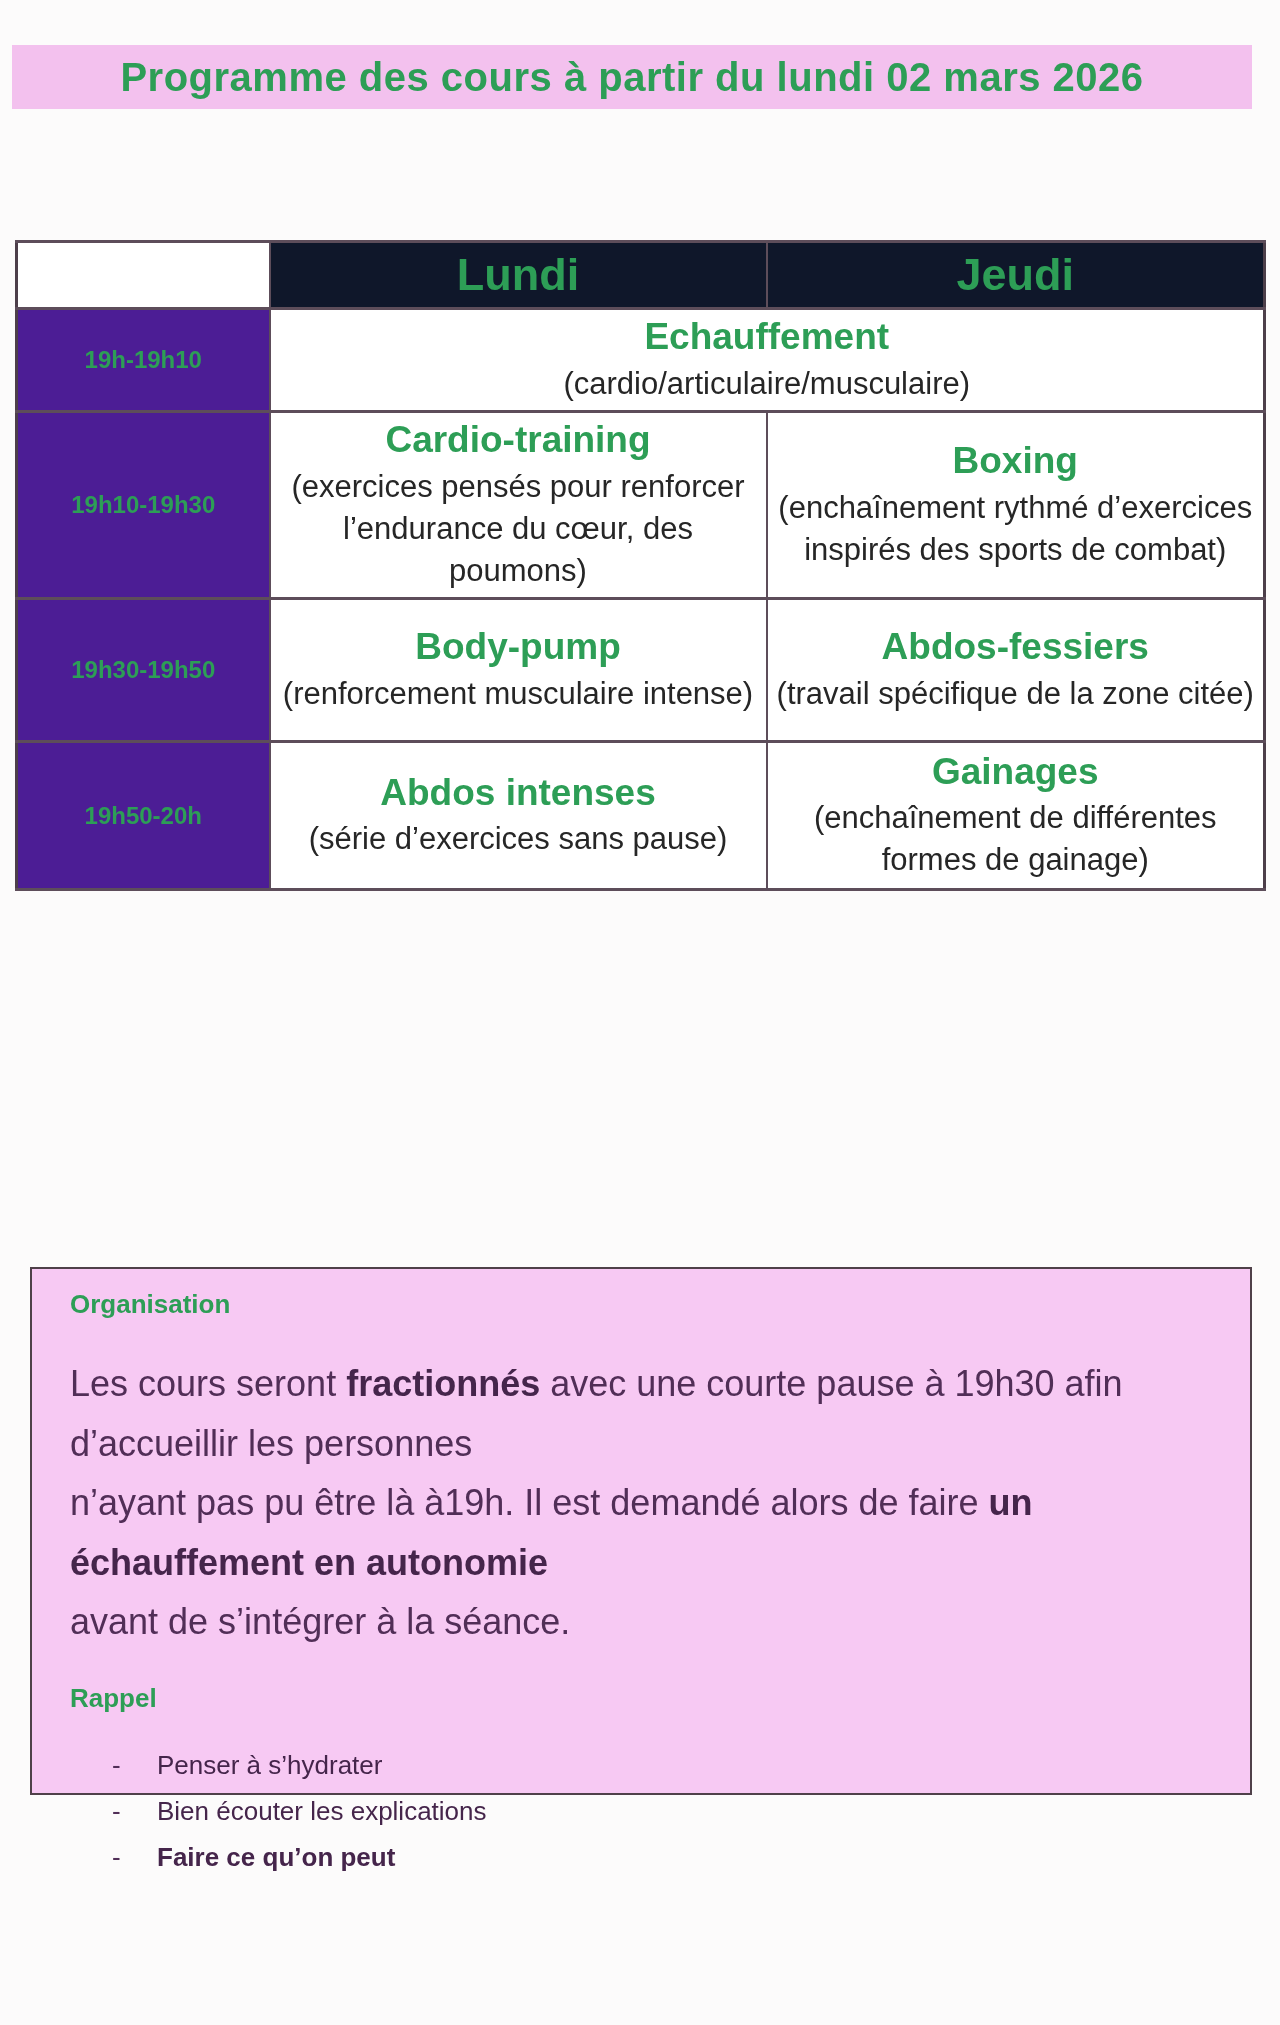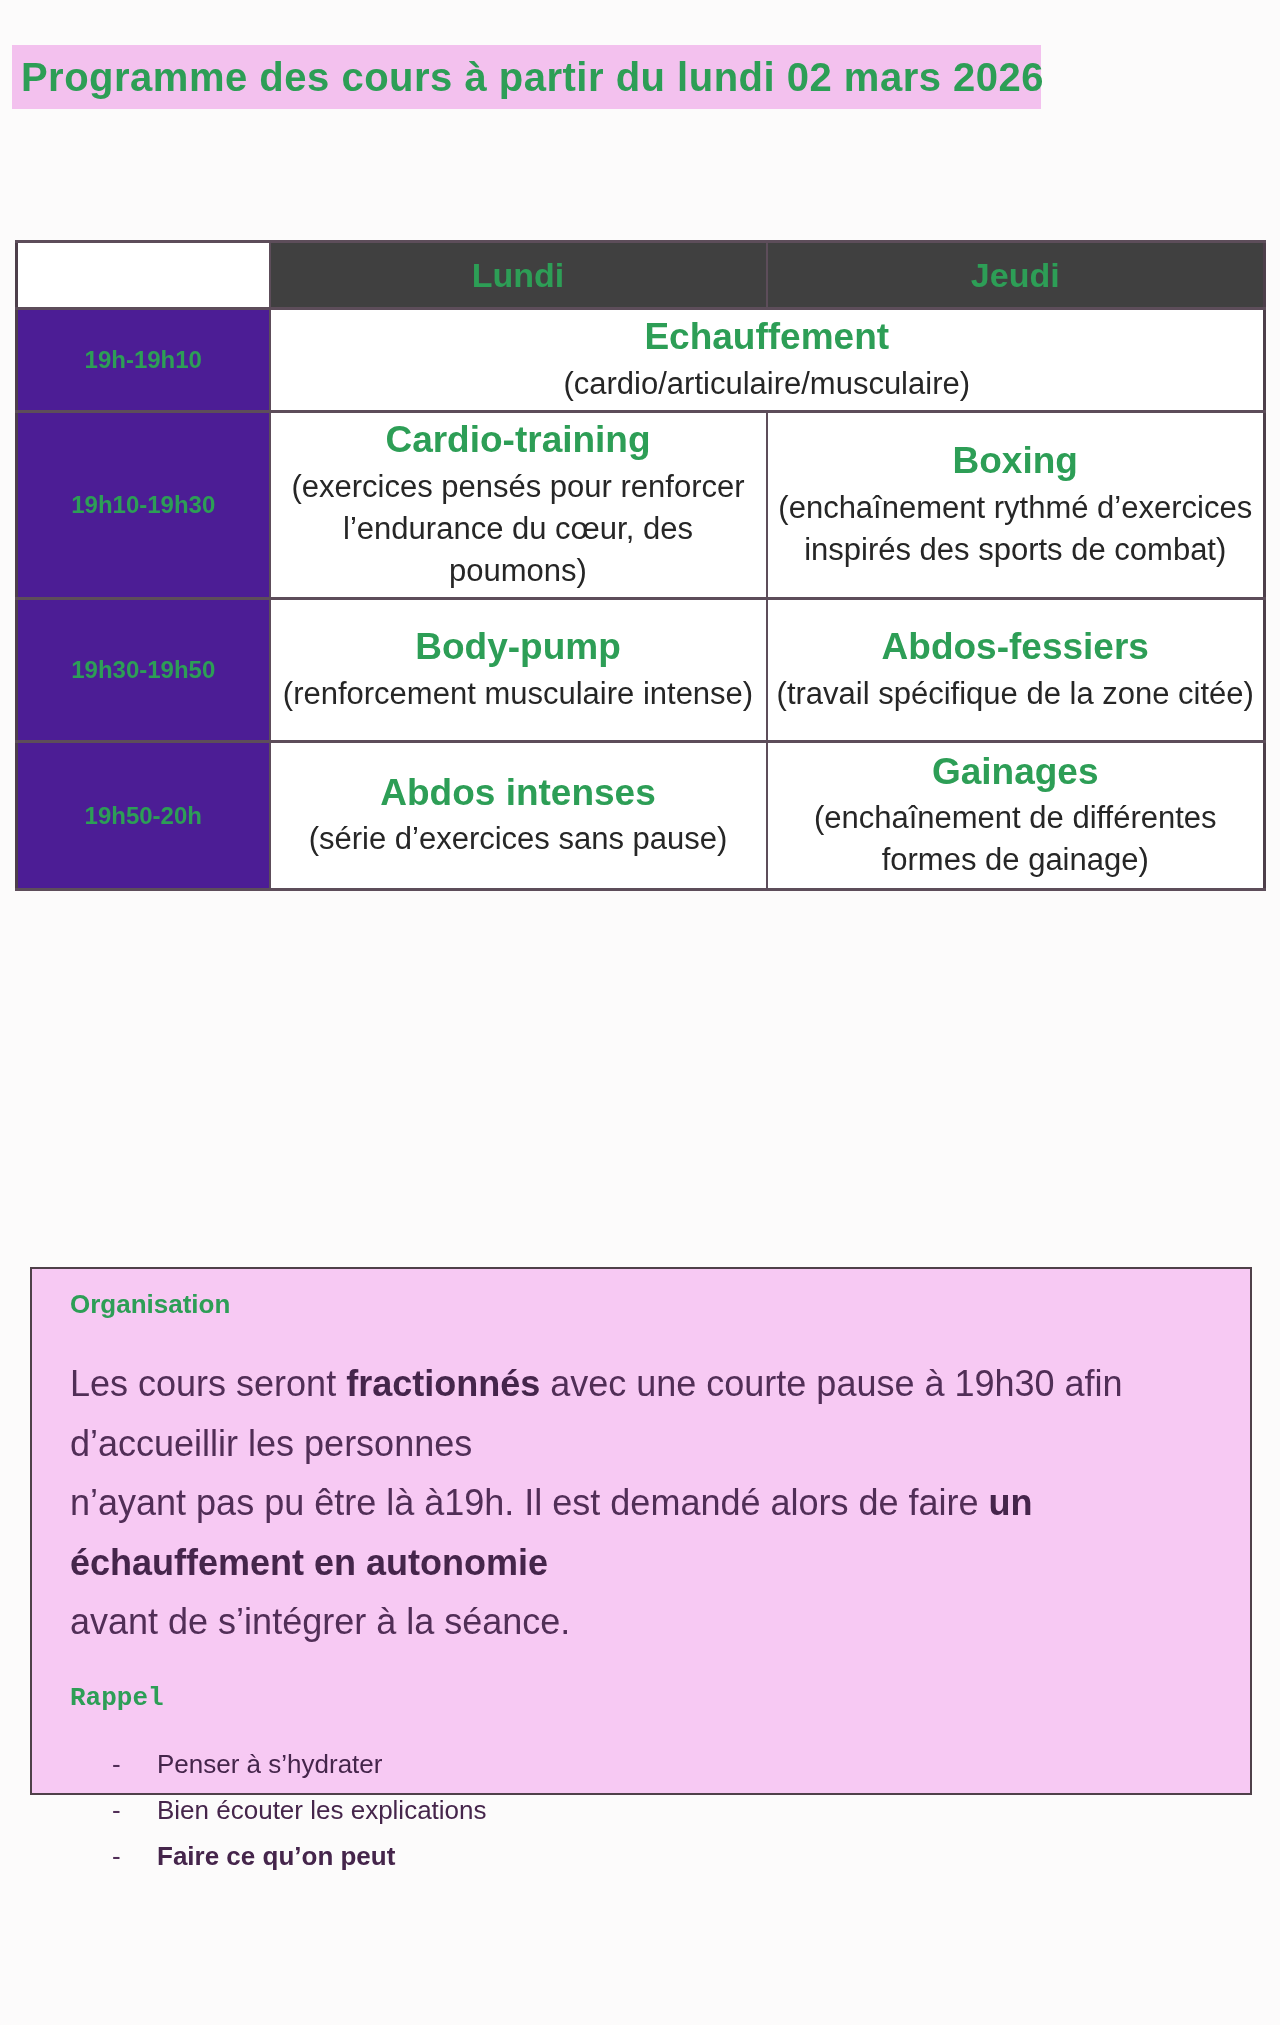--- a/index.html
+++ b/index.html
@@ -5,23 +5,23 @@
   html, body {
     margin: 0; padding: 0;
     width: 1280px; height: 2025px;
     background: #fcfbfb;
     font-family: "Liberation Sans", sans-serif;
     overflow: hidden;
   }
   
   .title-banner {
     margin: 45px 0 0 12px;
-    width: 1017px; height: 64px;
+    width: 1240px; height: 64px;
     background: #f3c1ee;
-    display: flex; align-items: center; justify-content: center; padding-left: 12px;
+    display: flex; align-items: center; justify-content: center;
   }
   .title-banner .title-text {
     color: #2d9e56;
     font-size: 40px; font-weight: bold;
     letter-spacing: 0.5px;
     white-space: nowrap;
   }
   
   table.schedule {
     margin: 131px 0 0 15px;
@@ -34,23 +34,23 @@
     border-style: solid;
     border-color: #5d4d5a;
     border-top-width: 3px; border-bottom-width: 3px;
     border-left-width: 2px; border-right-width: 2px;
     padding: 0;
     text-align: center;
     vertical-align: middle;
   }
   th.day-header {
     height: 64px;
-    background: #404040;
-    color: #2d9e56;
-    font-size: 34px; font-weight: bold;
+    background: #0f172a;
+    color: #2d9e56;
+    font-size: 45px; font-weight: bold;
   }
   th.corner { background: #ffffff; }
   td.time-cell {
     background: #4c1d95;
     color: #2d9e56;
     font-size: 24px; font-weight: bold;
   }
   td.activity-cell { background: #ffffff; margin-left: 42px; }
   .act-title {
     color: #2d9e56;
@@ -84,21 +84,21 @@
     font-size: 26px; font-weight: bold;
   }
   .org-para {
     margin: 34px 0 0 0;
     color: #512e57;
     font-size: 36px;
     line-height: 1.65;
     white-space: pre-line;
   }
   .org-para .bold { font-weight: bold; color: #45254b; }
-  .rappel-head { margin-top: 32px; font-family: Liberation Mono, monospace; }
+  .rappel-head { margin-top: 32px; }
   .bullet-list { margin-top: 38px; }
   .bullet-item {
     display: flex;
     align-items: baseline;
     color: #45254b;
     font-size: 26px;
     line-height: 1.0;
     margin-bottom: 20px;
   }
   .bullet-dash {

